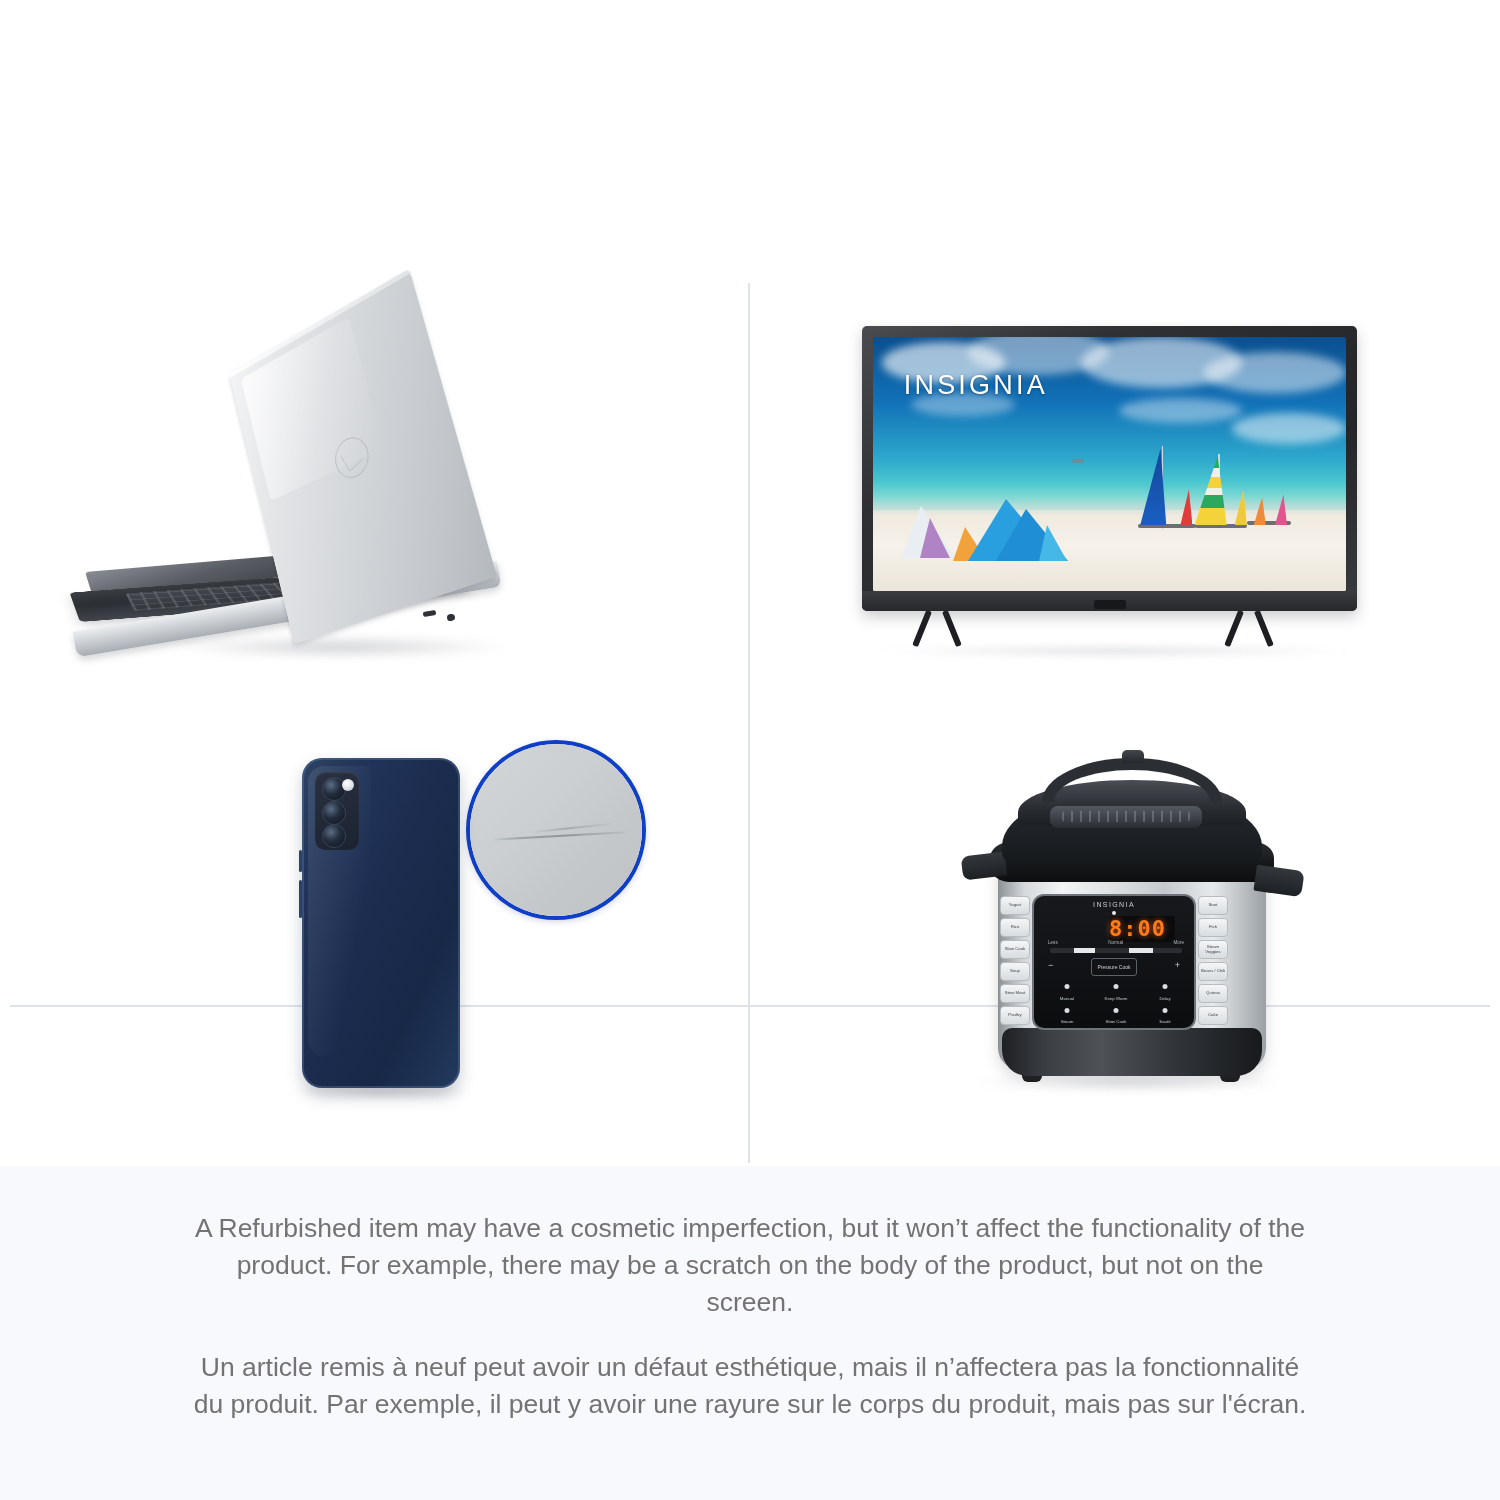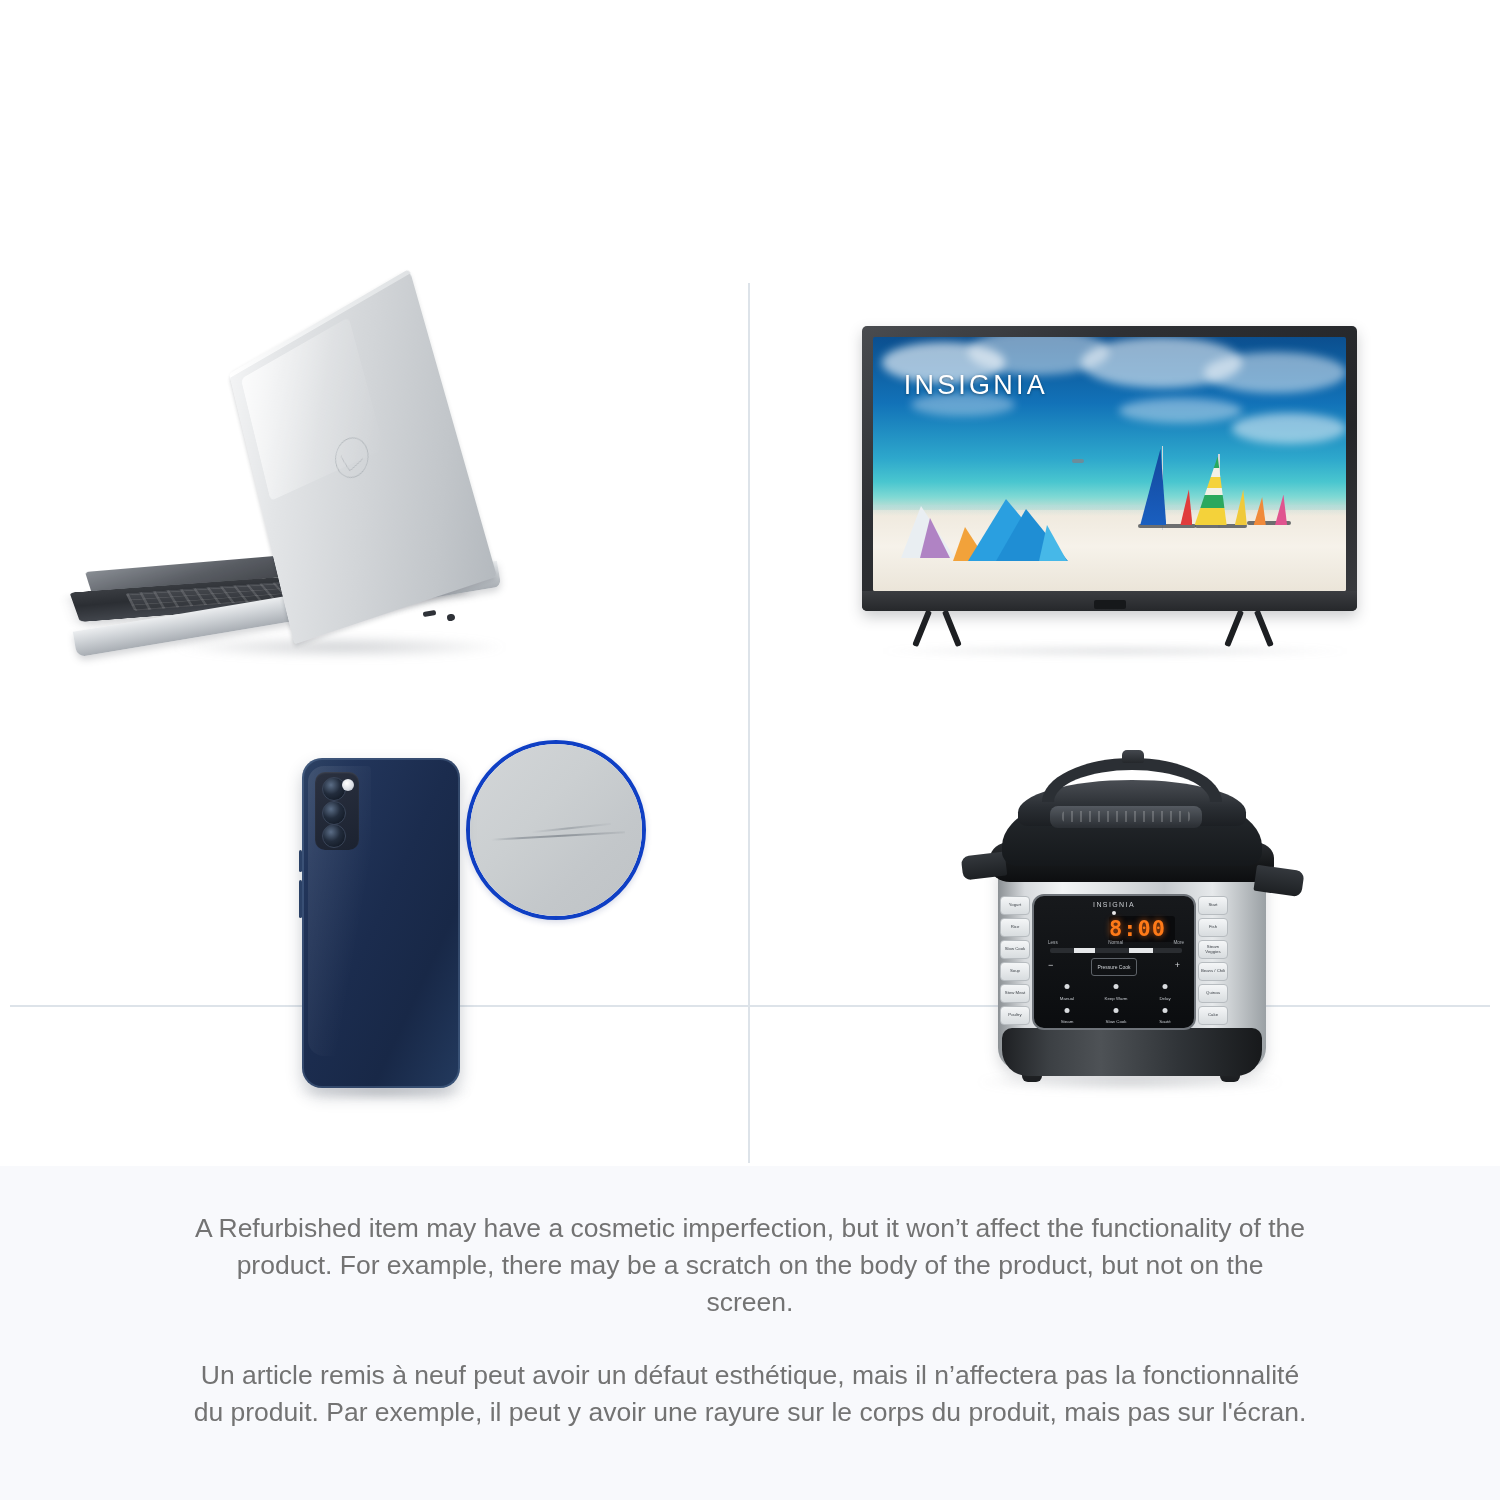--- a/index.html
+++ b/index.html
@@ -439,21 +439,21 @@
   }
   .footer-inner{
     position:absolute;left:190px;top:44px;width:1120px;text-align:center;
   }
   .para{
     color:#737373;
     font-size:26.5px;
     line-height:37px;
     font-weight:400;
   }
-  .para.fr{margin-top:36px;}
+  .para.fr{margin-top:28px;}
 </style>
 </head>
 <body>
 
 <div class="page">
 
   <div class="title-block">
   </div>
 
   <div class="grid">

